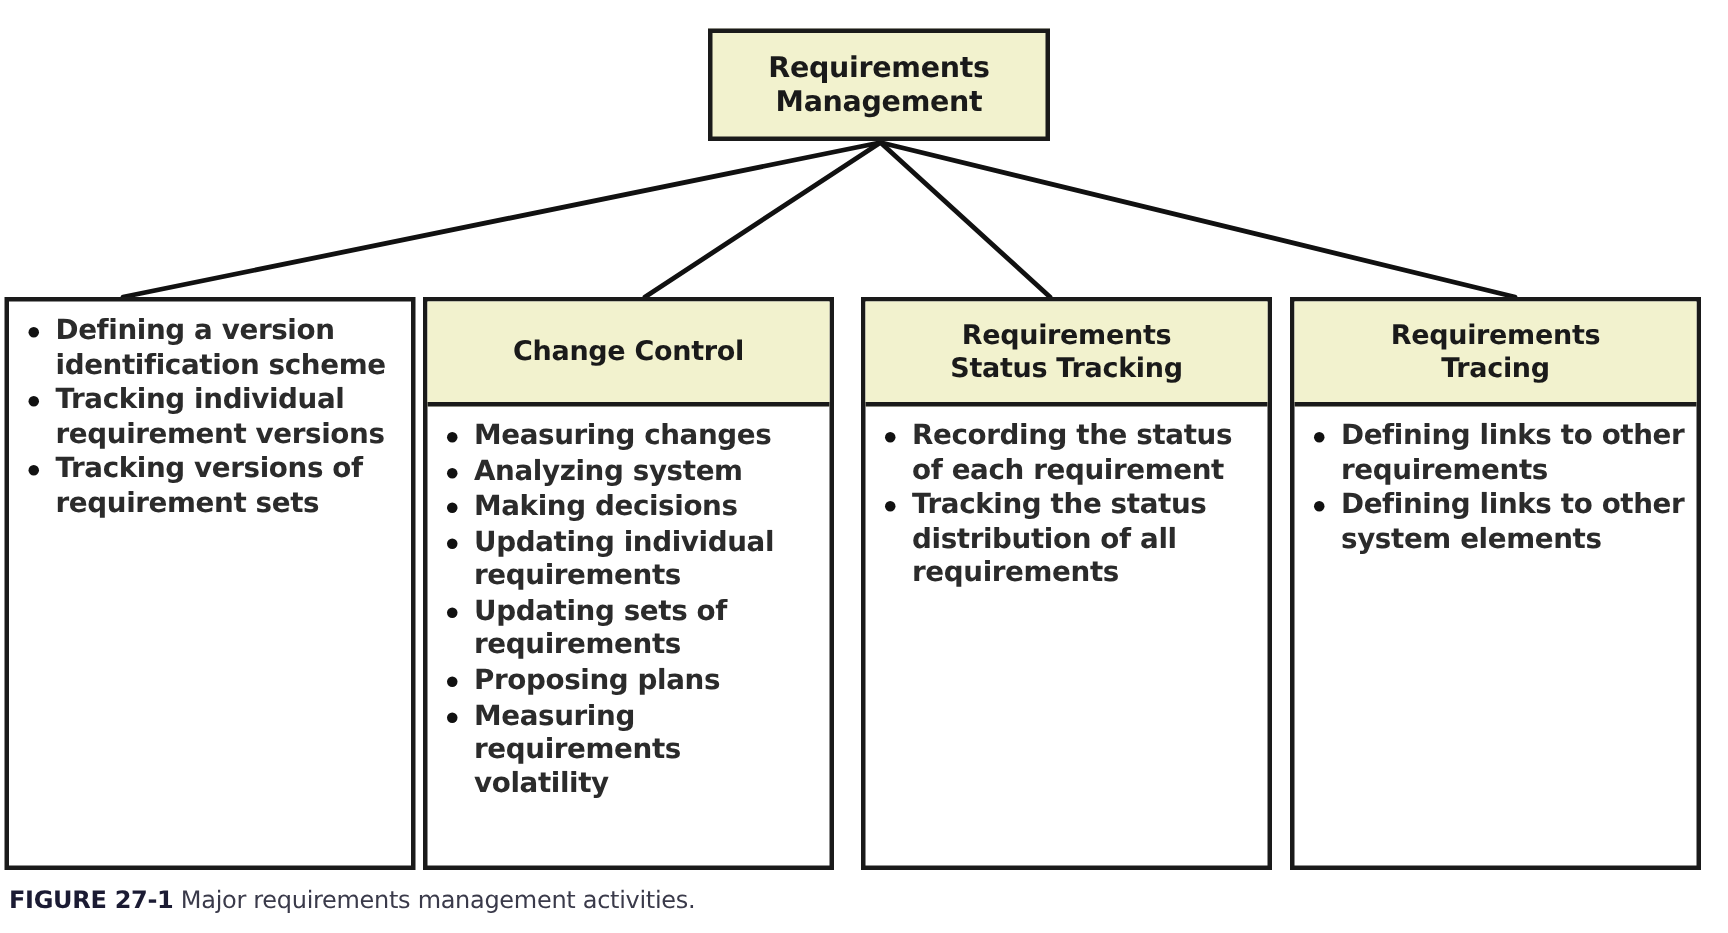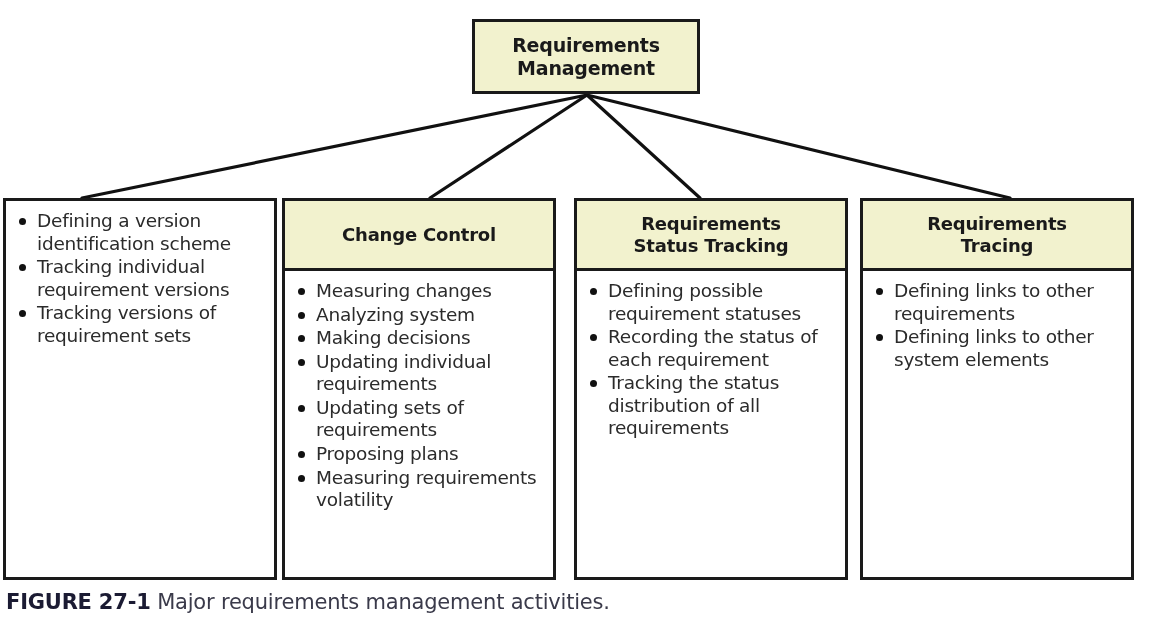--- a/index.html
+++ b/index.html
@@ -89,20 +89,21 @@
   }
   .child-box .box-body {
     flex: 1 1 auto;
     padding: 9px 8px 6px 10px;
     overflow: hidden;
   }
   .bullet-list {
     list-style: none;
     margin: 0;
     padding: 0;
+    font-weight: bold;
   }
   .bullet-item {
     position: relative;
     padding-left: 21px;
     margin: 0 0 1px 0;
     font-size: 18.5px;
     line-height: 1.22;
     color: #2b2b2b;
     letter-spacing: -0.25px;
   }
@@ -120,21 +121,21 @@
   #box-version-control       { left: 3px;   }
   #box-change-control        { left: 282px; }
   #box-status-tracking       { left: 574px; }
   #box-requirements-tracing  { left: 860px; }
 
   
   #figure-caption {
     position: absolute;
     left: 6px;
     top: 590px;
-    font-size: 21px;
+    font-size: 16px;
     color: #3a3a4a;
     letter-spacing: -0.2px;
     white-space: nowrap;
   }
   #figure-caption .caption-label {
     font-weight: bold;
     color: #1b1b33;
   }
   #figure-caption .caption-text {
     color: #3a3a4a;
@@ -186,21 +187,20 @@
     </div>
   </div>
 
   <div class="child-box" id="box-status-tracking">
     <div class="box-header">
       <div class="box-header-title">Requirements
 Status Tracking</div>
     </div>
     <div class="box-body">
       <ul class="bullet-list">
-          <li class="bullet-item"><span class="bullet-dot"></span><span>Defining possible requirement statuses</span></li>
           <li class="bullet-item"><span class="bullet-dot"></span><span>Recording the status of each requirement</span></li>
           <li class="bullet-item"><span class="bullet-dot"></span><span>Tracking the status distribution of all requirements</span></li>
         </ul>
     </div>
   </div>
 
   <div class="child-box" id="box-requirements-tracing">
     <div class="box-header">
       <div class="box-header-title">Requirements
 Tracing</div>

